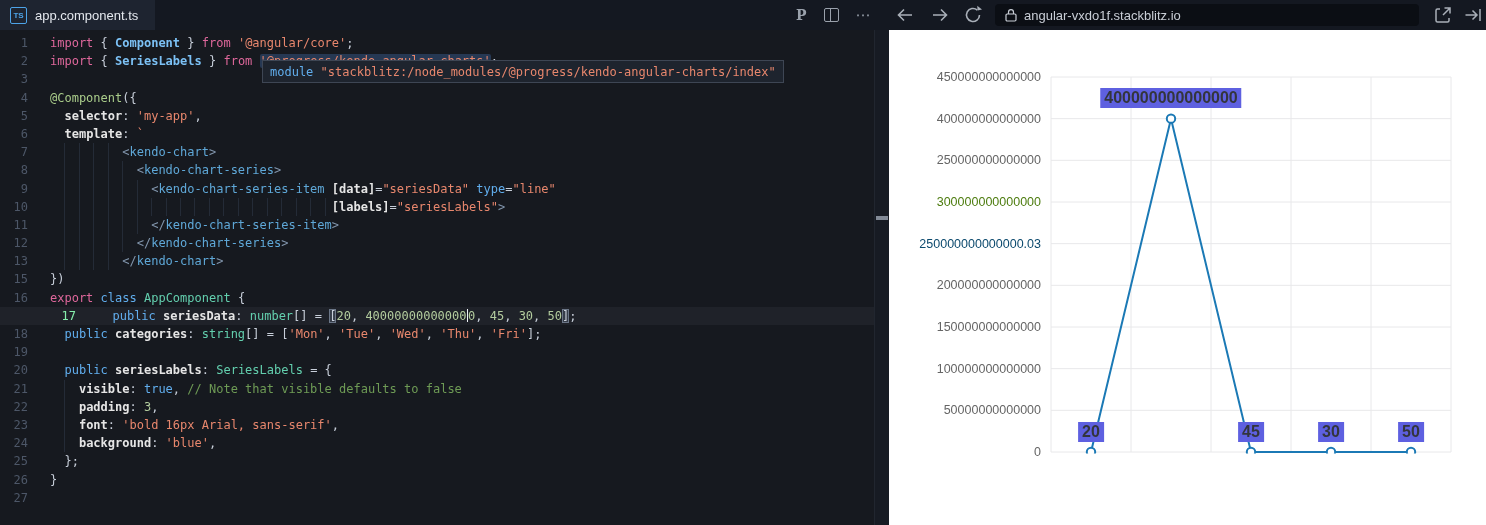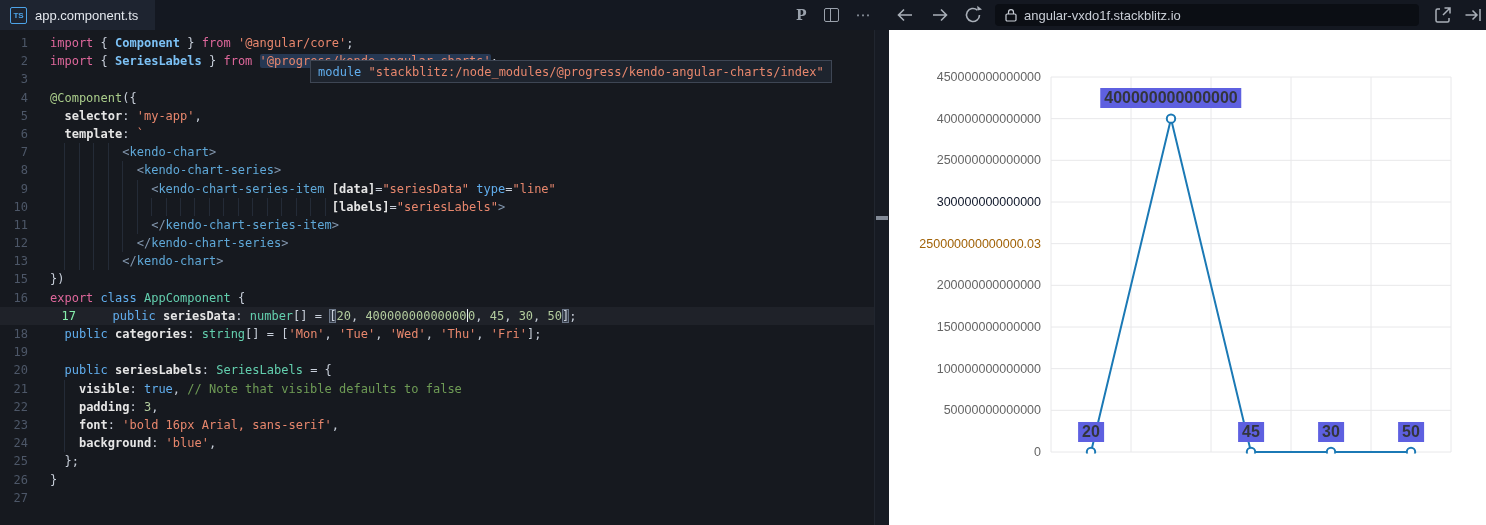--- a/index.html
+++ b/index.html
@@ -50,21 +50,21 @@
   .pn{color:#c8cfda;}            
   .tag{color:#5fa8d8;}           
   .tb{color:#8296ad;}            
   .sthl{background:rgba(70,115,180,.35);border-radius:2px;}
   .bm{background:rgba(110,125,150,.30);box-shadow:inset 0 0 0 1px #6b7687;}
   .caret{display:inline-block;width:1.5px;height:13px;background:#eef2f7;vertical-align:-2px;}
   .scroll-track{position:absolute;right:0;top:0;width:14px;height:495px;background:#171b23;border-left:1px solid #21262f;cursor:pointer;}
   .ruler-mark{position:absolute;left:1px;top:186px;width:12px;height:4px;background:#828a96;}
   .hover-tip{position:absolute;left:262px;top:30px;height:23px;background:#1e242e;border:1px solid #3e4654;
        box-sizing:border-box;display:flex;align-items:center;padding:0 7px;z-index:6;
-       font-family:"DejaVu Sans Mono",monospace;font-size:12px;white-space:pre;margin-left:48px;}
+       font-family:"DejaVu Sans Mono",monospace;font-size:12px;white-space:pre;}
 
   
   .preview{position:absolute;left:889px;top:30px;width:597px;height:441px;background:#ffffff;}
   .chart-wrap{position:absolute;inset:0;}
   .chart-svg{position:absolute;left:0;top:0;}
   .ytick{position:absolute;width:152px;text-align:right;font-size:12.5px;color:#656565;
        height:14px;line-height:14px;}
   .datalabel{position:absolute;transform:translate(-50%,-50%);font-weight:bold;font-size:16px;
        padding:1px 4px;white-space:nowrap;}
 </style>
@@ -187,22 +187,22 @@
         <polyline points="202,421.99999999998334 282,88.66666666666669 362,421.9999999999625 442,421.999999999975 522,421.99999999995833" fill="none" stroke="#1b79b5" stroke-width="2" clip-path="url(#plotclip)"></polyline>
         <circle cx="202" cy="421.99999999998334" r="4.2" fill="#ffffff" stroke="#1b79b5" stroke-width="2" clip-path="url(#plotclip)"></circle>
         <circle cx="282" cy="88.66666666666669" r="4.2" fill="#ffffff" stroke="#1b79b5" stroke-width="2" clip-path="url(#plotclip)"></circle>
         <circle cx="362" cy="421.9999999999625" r="4.2" fill="#ffffff" stroke="#1b79b5" stroke-width="2" clip-path="url(#plotclip)"></circle>
         <circle cx="442" cy="421.999999999975" r="4.2" fill="#ffffff" stroke="#1b79b5" stroke-width="2" clip-path="url(#plotclip)"></circle>
         <circle cx="522" cy="421.99999999995833" r="4.2" fill="#ffffff" stroke="#1b79b5" stroke-width="2" clip-path="url(#plotclip)"></circle>
       </svg>
       <div class="ytick" style="left: 0px; top: 40px; color: rgb(101, 101, 101);">450000000000000</div>
       <div class="ytick" style="left: 0px; top: 81.6667px; color: rgb(101, 101, 101);">400000000000000</div>
       <div class="ytick" style="left: 0px; top: 123.333px; color: rgb(101, 101, 101);">250000000000000</div>
-      <div class="ytick" style="left: 0px; top: 165px; color: #0f172a;">300000000000000</div>
-      <div class="ytick" style="left: 0px; top: 206.667px; color: #a16207;">250000000000000.03</div>
+      <div class="ytick" style="left: 0px; top: 165px; color: #4d7c0f;">300000000000000</div>
+      <div class="ytick" style="left: 0px; top: 206.667px; color: #0c4a6e;">250000000000000.03</div>
       <div class="ytick" style="left: 0px; top: 248.333px; color: rgb(101, 101, 101);">200000000000000</div>
       <div class="ytick" style="left: 0px; top: 290px; color: rgb(101, 101, 101);">150000000000000</div>
       <div class="ytick" style="left: 0px; top: 331.667px; color: rgb(101, 101, 101);">100000000000000</div>
       <div class="ytick" style="left: 0px; top: 373.333px; color: rgb(101, 101, 101);">50000000000000</div>
       <div class="ytick" style="left: 0px; top: 415px; color: rgb(101, 101, 101);">0</div>
       <div class="datalabel" style="left: 202px; top: 401.5px; background: rgb(94, 96, 224); color: rgb(51, 53, 60);">20</div>
       <div class="datalabel" style="left: 282px; top: 68.1667px; background: rgb(94, 96, 224); color: rgb(51, 53, 60);">400000000000000</div>
       <div class="datalabel" style="left: 362px; top: 401.5px; background: rgb(94, 96, 224); color: rgb(51, 53, 60);">45</div>
       <div class="datalabel" style="left: 442px; top: 401.5px; background: rgb(94, 96, 224); color: rgb(51, 53, 60);">30</div>
       <div class="datalabel" style="left: 522px; top: 401.5px; background: rgb(94, 96, 224); color: rgb(51, 53, 60);">50</div>

